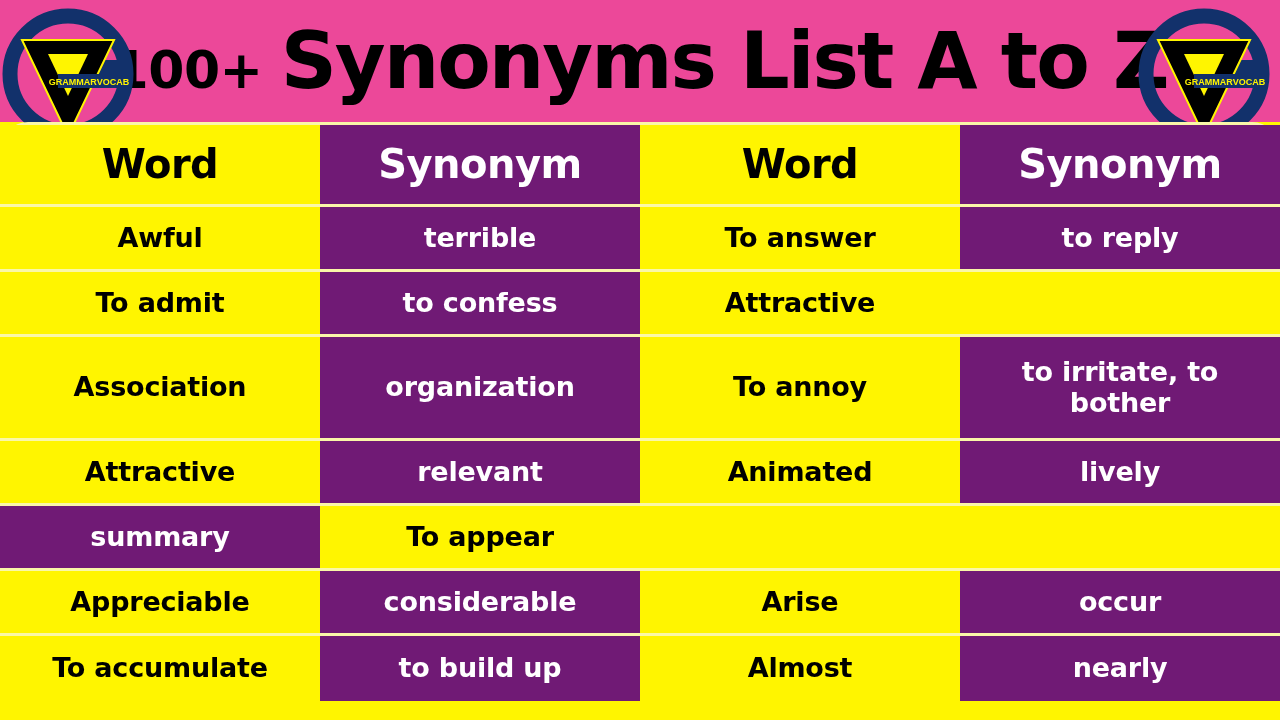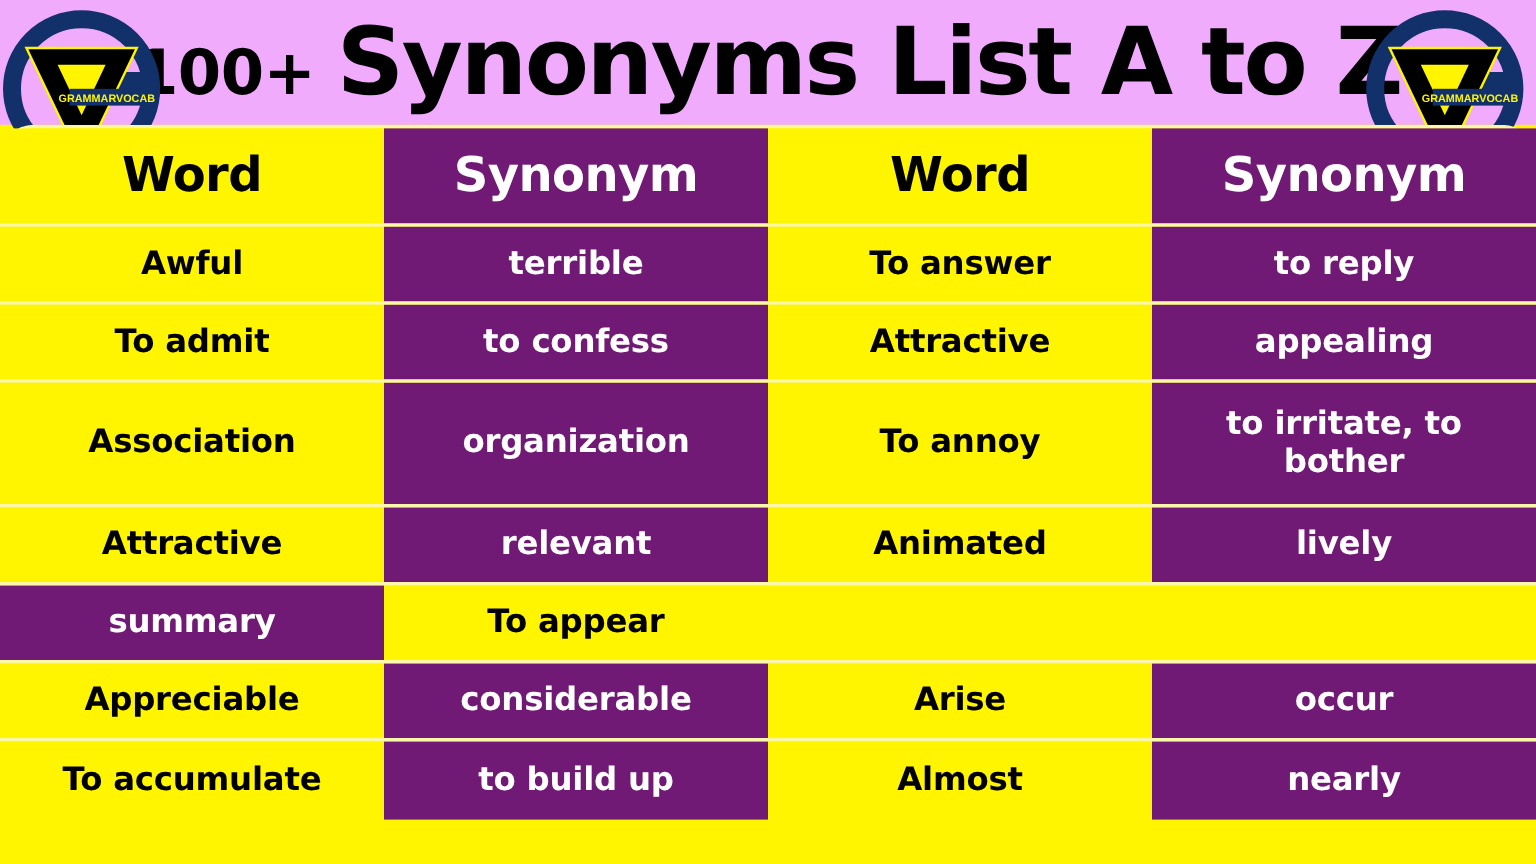--- a/index.html
+++ b/index.html
@@ -20,22 +20,22 @@
     position: relative;
     width: 1280px;
     height: 720px;
     background: #FFF500;
   }
 
   
   .header {
     position: relative;
     width: 1280px;
-    height: 104px;
-    background: #f0abfc;
+    height: 122px;
+    background: #ec4899;
     display: flex;
     align-items: center;
     justify-content: center;
     box-sizing: border-box;
   }
 
   .logo {
     position: absolute;
     top: 8px;
     width: 132px;
@@ -188,21 +188,20 @@
       <div class="cell word">Awful</div>
       <div class="cell syn">terrible</div>
       <div class="cell word">To answer</div>
       <div class="cell syn">to reply</div>
     </div>
 
     <div class="row data">
       <div class="cell word">To admit</div>
       <div class="cell syn">to confess</div>
       <div class="cell word">Attractive</div>
-      <div class="cell syn">appealing</div>
     </div>
 
     <div class="row data tall">
       <div class="cell word">Association</div>
       <div class="cell syn">organization</div>
       <div class="cell word">To annoy</div>
       <div class="cell syn">to irritate, to bother</div>
     </div>
 
     <div class="row data">

